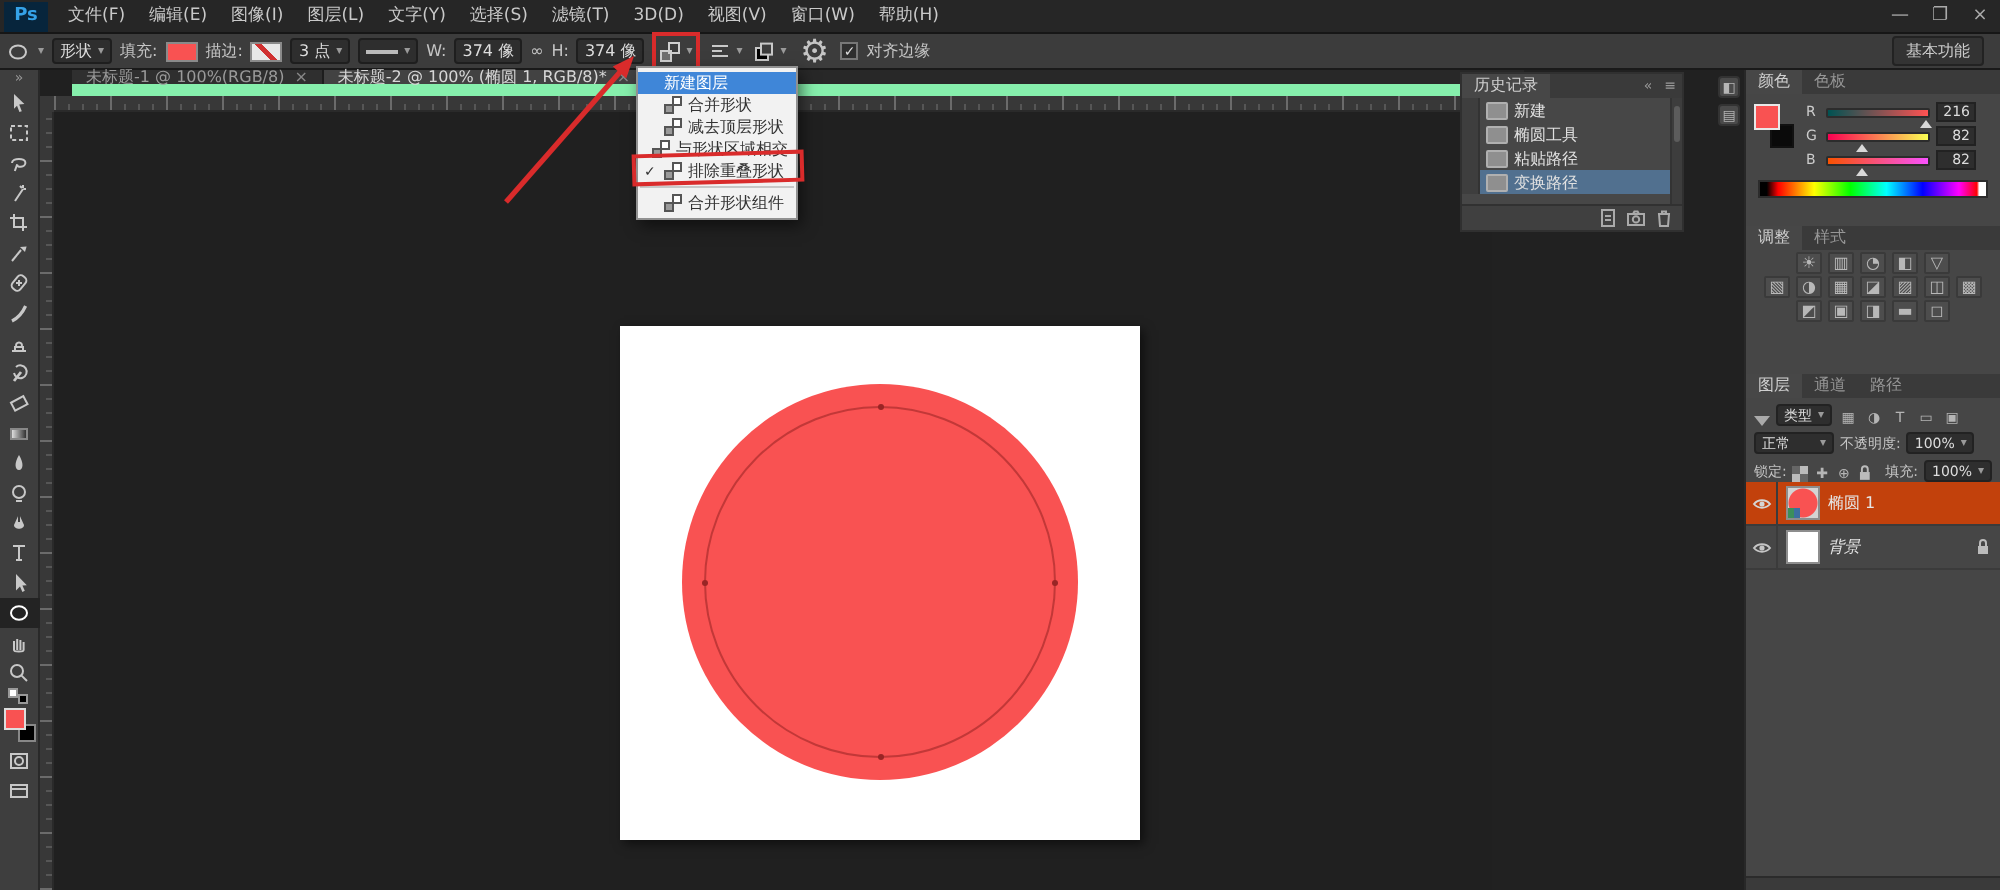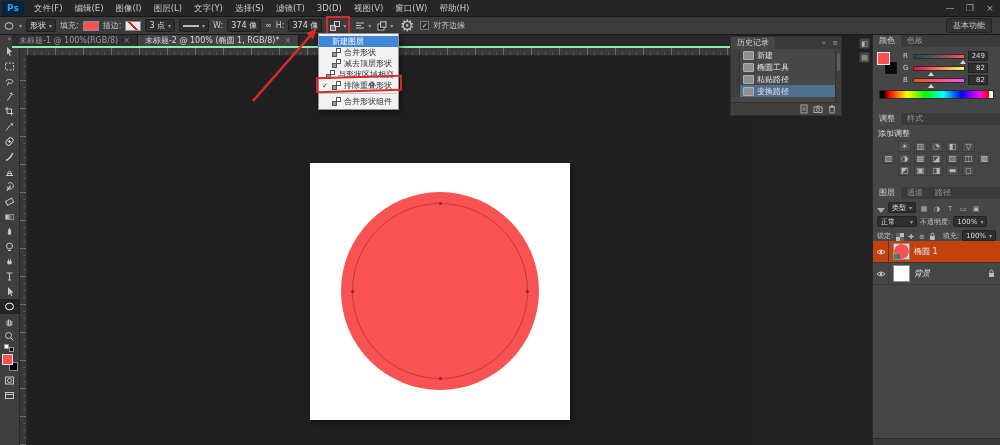--- a/index.html
+++ b/index.html
@@ -41,21 +41,21 @@
   .fgbg { position:relative; width:18px; height:17px; margin:2px 0; }
   .fgbg .bg { position:absolute; right:1px; bottom:0; width:9px; height:9px; background:#000; border:1px solid #888; }
   .fgbg .fg { position:absolute; left:1px; top:0; width:11px; height:11px; background:#F95252; border:1px solid #ddd; }
   .minifgbg { position:relative; width:12px; height:8px; }
   .minifgbg i { position:absolute; width:5px; height:5px; border:1px solid #999; }
   .minifgbg i.w { left:0; top:0; background:#fff; }
   .minifgbg i.k { right:2px; bottom:0; background:#000; }
 
   
   .pasteboard { position:absolute; left:20px; top:35px; width:726px; height:410px; background:#202020; }
-  .tabbar { position:absolute; left:12px; top:35px; width:726px; height:13px; background:#282828; border-bottom:2px solid #86efac; display:flex; }
+  .tabbar { position:absolute; left:36px; top:35px; width:726px; height:13px; background:#282828; border-bottom:6px solid #86efac; display:flex; }
   .doctab { display:flex; align-items:center; gap:5px; padding:0 7px; font-size:8px; color:#9a9a9a; background:#2f2f2f; border-right:1px solid #1d1d1d; }
   .doctab.active { background:#424242; color:#d8d8d8; }
   .doctab .x { font-size:8px; color:#888; }
   .hruler { position:absolute; left:27px; top:48px; width:719px; height:8px; background:#383838; border-bottom:1px solid #2a2a2a;
     background-image:repeating-linear-gradient(90deg,#6b6b6b 0 1px,transparent 1px 28px),repeating-linear-gradient(90deg,#565656 0 1px,transparent 1px 7px);
     background-size:100% 7px,100% 3px; background-position:bottom left,bottom left; background-repeat:no-repeat; }
   .vruler { position:absolute; left:20px; top:56px; width:7px; height:389px; background:#383838; border-right:1px solid #2a2a2a;
     background-image:repeating-linear-gradient(0deg,#6b6b6b 0 1px,transparent 1px 28px),repeating-linear-gradient(0deg,#565656 0 1px,transparent 1px 7px);
     background-size:7px 100%,3px 100%; background-position:right top,right top; background-repeat:no-repeat; }
   .rcorner { position:absolute; left:20px; top:48px; width:7px; height:8px; background:#383838; }
@@ -499,21 +499,21 @@
       <div class="cbody">
         <span class="fgbg2">
             <span class="bg"></span>
             <span class="fg"></span>
           </span>
         <div class="crow">
           <span class="ch">R</span>
           <span class="track r">
               <span class="thumb" style="left:46px"></span>
             </span>
-          <span class="cval">249</span>
+          <span class="cval">216</span>
         </div>
         <div class="crow">
           <span class="ch">G</span>
           <span class="track g">
               <span class="thumb" style="left:14px"></span>
             </span>
           <span class="cval">82</span>
         </div>
         <div class="crow">
           <span class="ch">B</span>
@@ -524,21 +524,20 @@
         </div>
         <div class="spectrum"></div>
       </div>
     </div>
 
     <div class="sec-adj">
       <div class="phead">
         <span class="ptab">调整</span>
         <span class="ptab dim">样式</span>
       </div>
-      <div class="adj-head">添加调整</div>
       <div class="adj-row">
         <span class="adj-ic">☀</span>
         <span class="adj-ic">▥</span>
         <span class="adj-ic">◔</span>
         <span class="adj-ic">◧</span>
         <span class="adj-ic">▽</span>
       </div>
       <div class="adj-row">
         <span class="adj-ic">▧</span>
         <span class="adj-ic">◑</span>

